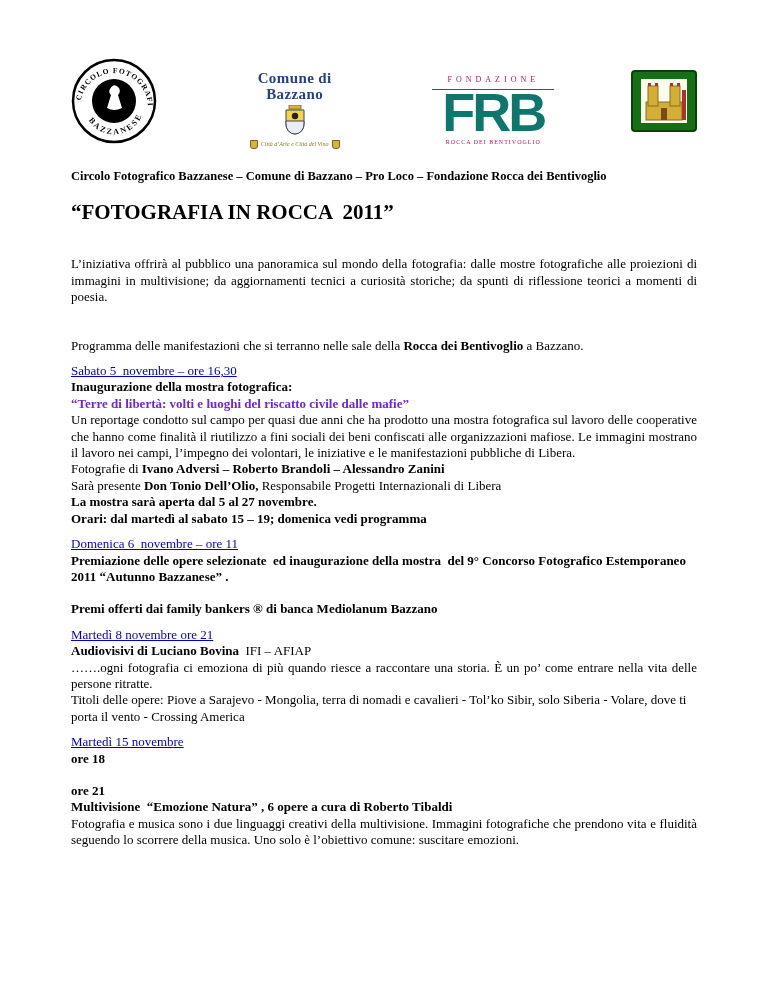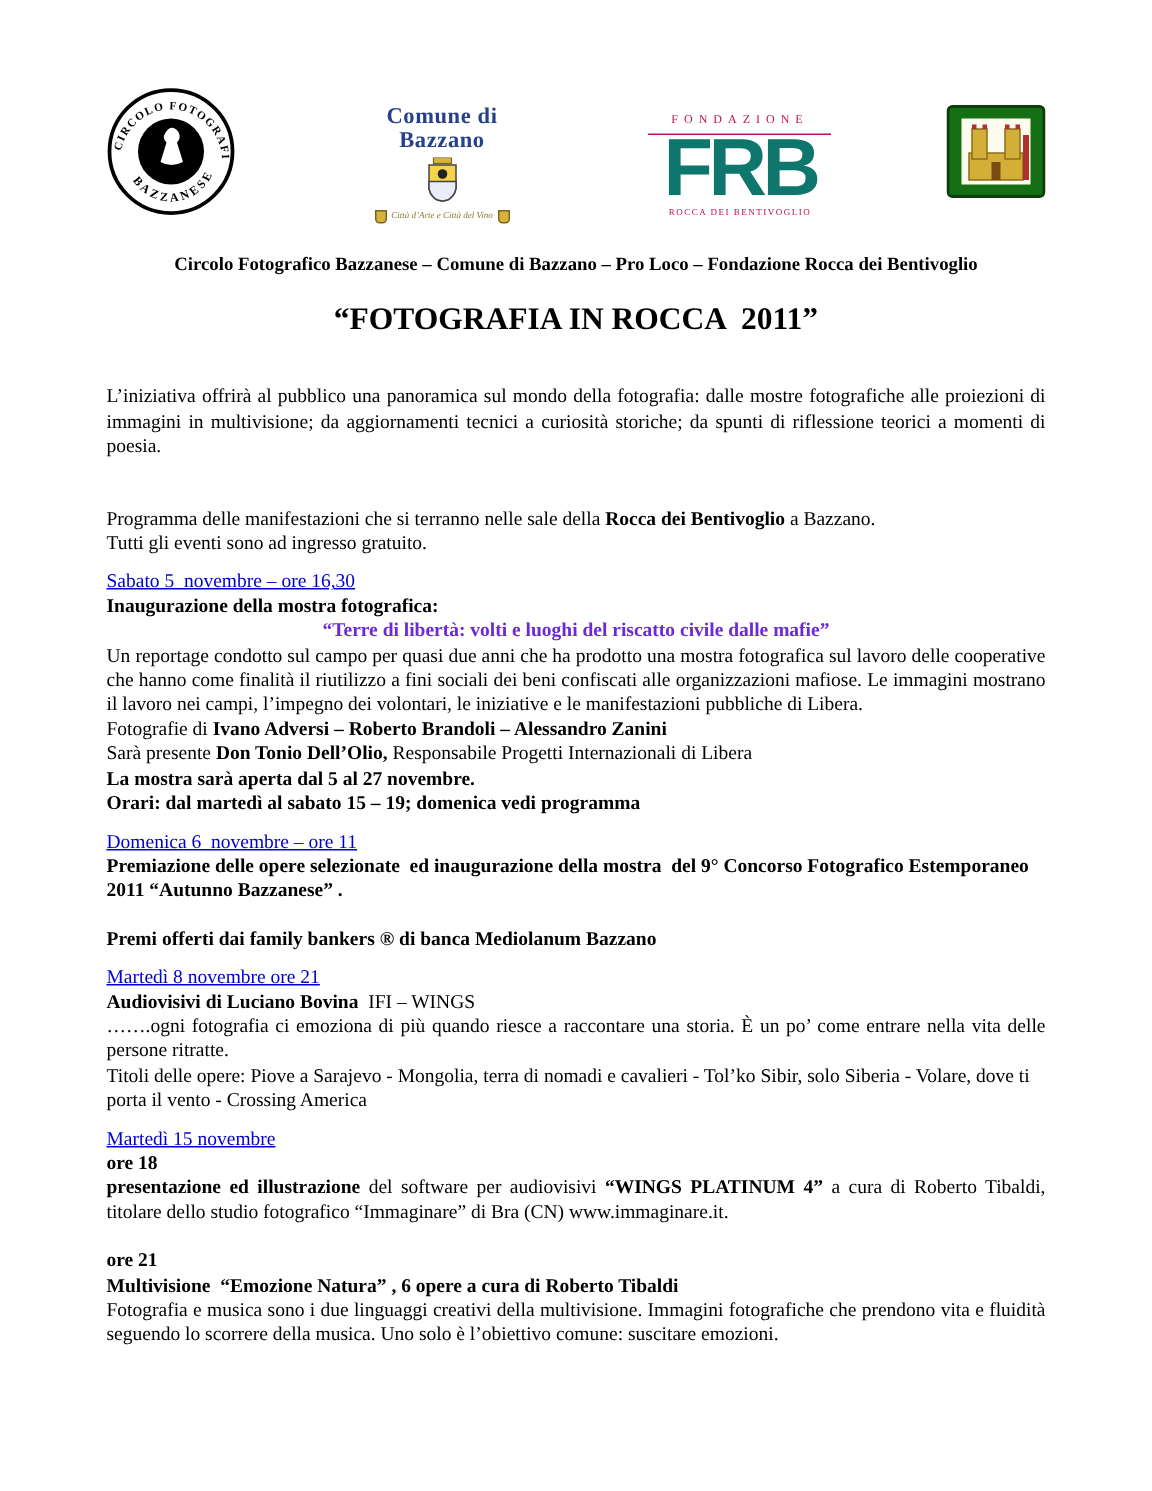--- a/index.html
+++ b/index.html
@@ -15,21 +15,21 @@
   .comune-title { color:#27408b; font-weight:bold; font-size:15px; letter-spacing:.4px; }
   .comune-crest { margin:2px auto 1px auto; display:block; }
   .comune-sub { font-size:6px; color:#8a7a2a; font-style:italic; white-space:nowrap; display:flex; align-items:center; justify-content:center; gap:3px; }
   .mini-shield { width:6px; height:7px; background:#d8b43c; border:1px solid #7a6420; border-radius:0 0 3px 3px; display:inline-block; }
   .logo-frb { margin-top:14px; width:122px; text-align:center; }
   .frb-label { color:#c01059; font-size:8px; letter-spacing:4px; border-bottom:1px solid #c01059; padding-bottom:1px; white-space:nowrap; }
   .frb-letters { color:#0f766e; font-size:54px; line-height:44px; font-weight:bold; letter-spacing:-3px; font-family:Liberation Sans, sans-serif; }
   .frb-sub { color:#c01059; font-size:6px; letter-spacing:1px; }
   .logo-proloco { margin-top:12px; }
   
-  .center { text-align:center; }
+  .center { }
   .justify { text-align:justify; }
   .b { font-weight:bold; }
   .pre { white-space:pre-wrap; }
   .orgs { font-weight:bold; font-size:12.5px; margin-top:18px; }
   .title { font-size:21px; line-height:24px; font-weight:bold; margin:16px 0 20px 0; }
   p { margin:0; }
   .mb7 { margin-bottom:7px;margin-top:32px; }
   .head { color:#0000cc; font-weight:normal; text-decoration:underline; margin-top:9px; }
   .red { color:#6d28d9; font-weight:bold; }
   .gap { height:16px; }
@@ -98,21 +98,20 @@
 
   </header>
 
   <div class="orgs center pre">Circolo Fotografico Bazzanese – Comune di Bazzano – Pro Loco – Fondazione Rocca dei Bentivoglio</div>
   <h1 class="title center pre">“FOTOGRAFIA IN ROCCA  2011”</h1>
 
   <p class="justify mb7">L’iniziativa offrirà al pubblico una panoramica sul mondo della fotografia: dalle mostre fotografiche alle proiezioni di immagini in multivisione; da aggiornamenti tecnici a curiosità storiche; da spunti di riflessione teorici a momenti di poesia.</p>
 
   <div class="mb7">
     <div><span>Programma delle manifestazioni che si terranno nelle sale della </span><span class="b">Rocca dei Bentivoglio</span><span> a Bazzano.</span></div>
-    <div>Tutti gli eventi sono ad ingresso gratuito.</div>
   </div>
 
   <section>
     <div class="head pre">Sabato 5  novembre – ore 16,30</div>
     <div class="b">Inaugurazione della mostra fotografica:</div>
     <div class="red center">“Terre di libertà: volti e luoghi del riscatto civile dalle mafie”</div>
     <p class="justify">Un reportage condotto sul campo per quasi due anni  che ha prodotto una mostra fotografica sul lavoro delle cooperative che hanno come finalità il riutilizzo a fini sociali dei beni confiscati alle organizzazioni mafiose. Le immagini mostrano il lavoro nei campi, l’impegno dei volontari, le iniziative e le manifestazioni pubbliche di Libera.</p>
     <div><span>Fotografie di </span><span class="b">Ivano Adversi</span><span class="b"> – </span><span class="b">Roberto Brandoli</span><span class="b"> – </span><span class="b">Alessandro Zanini</span></div>
     <div><span>Sarà presente </span><span class="b">Don Tonio Dell’Olio,</span><span> Responsabile Progetti Internazionali di Libera</span></div>
     <div class="b">La mostra sarà aperta dal 5 al 27 novembre.</div>
@@ -121,29 +120,28 @@
 
   <section>
     <div class="head pre">Domenica 6  novembre – ore 11</div>
     <div class="b pre">Premiazione delle opere selezionate  ed inaugurazione della mostra  del 9° Concorso Fotografico Estemporaneo 2011 “Autunno Bazzanese” .</div>
     <div class="gap"></div>
     <div class="b">Premi offerti dai family bankers ® di banca Mediolanum Bazzano</div>
   </section>
 
   <section>
     <div class="head">Martedì 8 novembre ore 21</div>
-    <div><span class="b">Audiovisivi di Luciano Bovina</span><span class="pre">  IFI – WINGS</span></div>
+    <div><span class="b">Audiovisivi di Luciano Bovina</span><span class="pre">  IFI – AFIAP</span></div>
     <p class="justify">…….ogni fotografia ci emoziona di più quando riesce a raccontare una storia. È un po’ come entrare nella vita delle persone ritratte.</p>
     <div>Titoli delle opere: Piove a Sarajevo - Mongolia, terra di nomadi e cavalieri - Tol’ko Sibir, solo Siberia - Volare, dove ti porta il vento - Crossing America</div>
   </section>
 
   <section>
     <div class="head">Martedì 15 novembre</div>
     <div class="b">ore 18</div>
-    <p class="justify"><span class="b">presentazione ed illustrazione</span><span> del software per audiovisivi </span><span class="b">“WINGS PLATINUM 4”</span><span> a cura di Roberto Tibaldi, titolare dello studio fotografico “Immaginare” di Bra (CN) www.immaginare.it.</span></p>
     <div class="gap"></div>
     <div class="b">ore 21</div>
     <div class="b pre">Multivisione  “Emozione Natura” , 6 opere a cura di Roberto Tibaldi</div>
     <p class="justify">Fotografia e musica sono i due linguaggi creativi della multivisione. Immagini fotografiche che prendono vita e fluidità seguendo lo scorrere della musica. Uno solo è l’obiettivo comune: suscitare emozioni.</p>
     <div class="gap"></div>
   </section>
 
 </div>
 
 </body></html>

